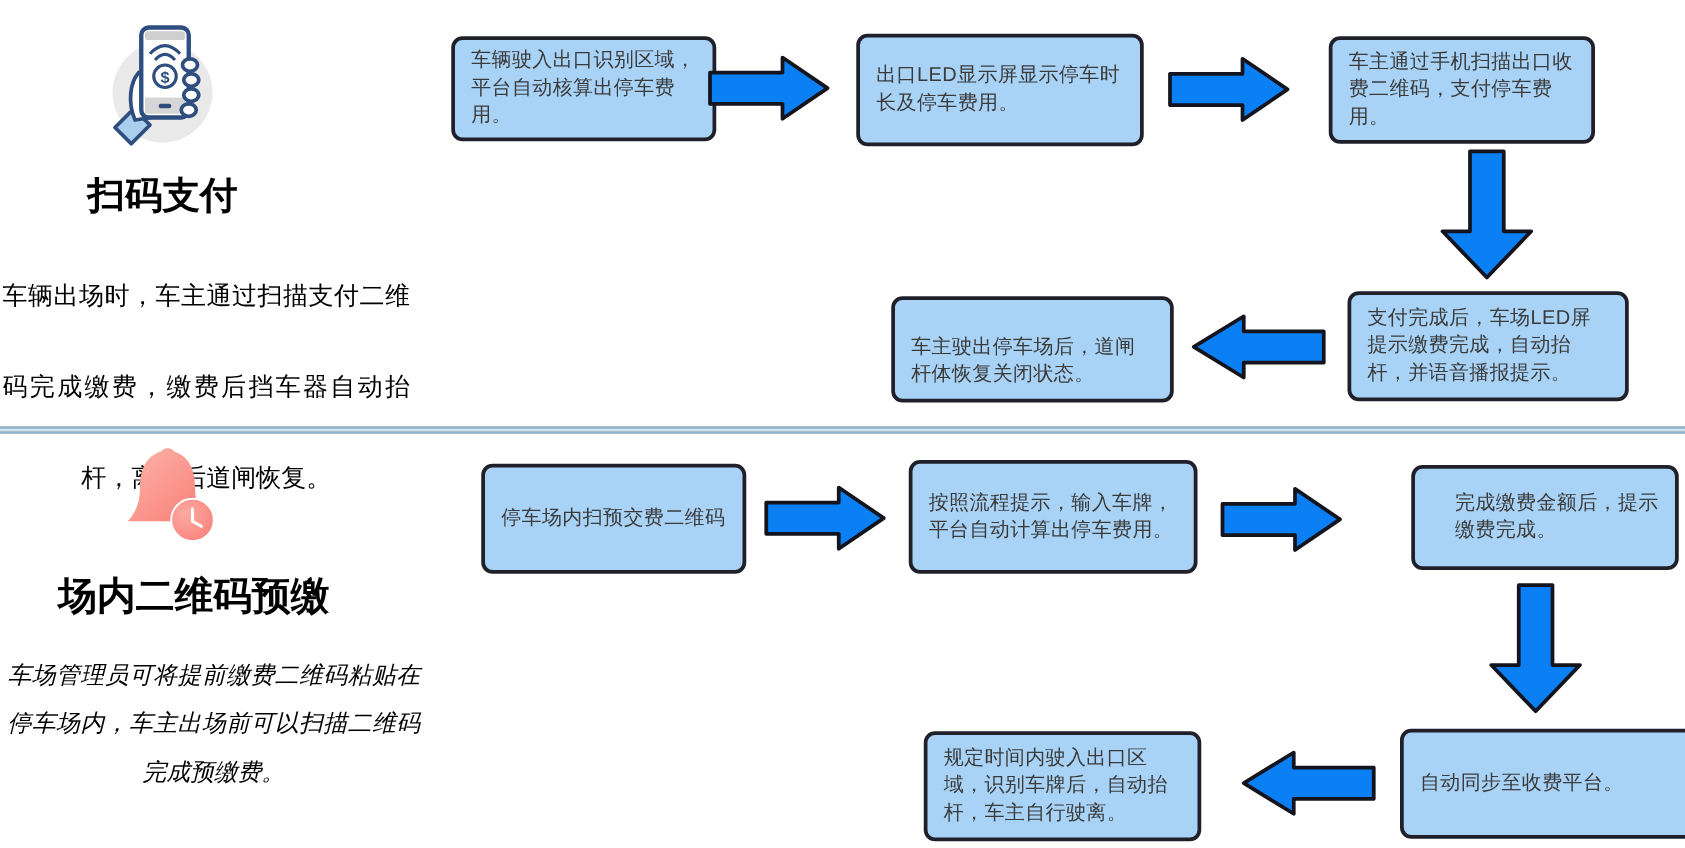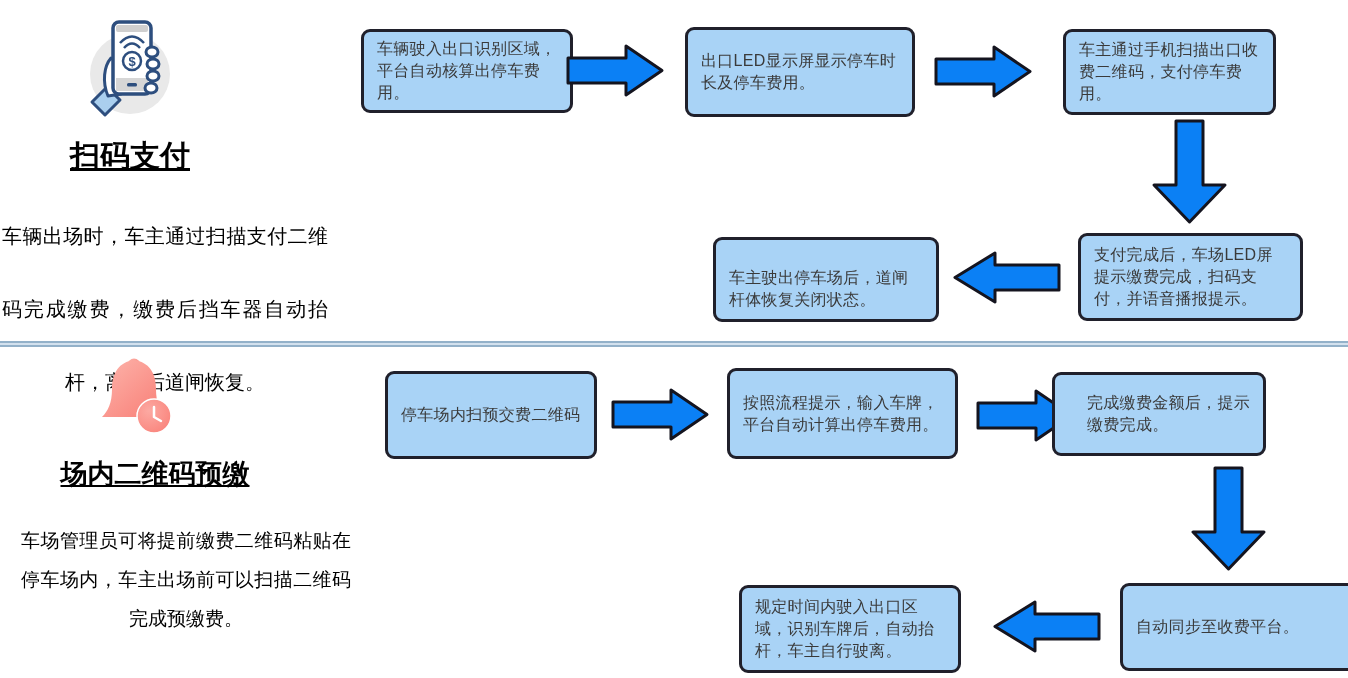--- a/index.html
+++ b/index.html
@@ -9,30 +9,30 @@
   }
   .flow-box {
     position:absolute; background:#a9d3f6; border:3px solid #20202b;
     border-radius:9px; display:flex; align-items:center;
     padding:8px 13px; box-sizing:border-box;
     font-size:16px; line-height:22px; color:#3a3a3a; letter-spacing:0.3px;
   }
   .arrow { position:absolute; }
   .sec-title {
     position:absolute; font-family:"DejaVu Serif","Liberation Serif",serif;
-    font-weight:bold; color:#000; text-align:center;text-decoration:underline;
+    font-weight:bold; color:#000; text-align:center;
   }
   .sec-desc {
     position:absolute; font-family:"DejaVu Serif","Liberation Serif",serif;
     color:#000; text-align:justify; text-align-last:center;
   }
   .title-top   { left:40px;  top:136px; width:180px; font-size:30px; }
-  .title-bot   { left:35px;  top:456px; width:240px; font-size:27px; }
+  .title-bot   { left:35px;  top:456px; width:240px; font-size:31px; }
   .desc-top    { left:2px;   top:200px; width:326px; font-size:20px; line-height:73px; }
-  .desc-bot    { left:21px;  top:521px; width:330px; font-size:19px; line-height:39px; }
+  .desc-bot    { left:6px;  top:521px; width:330px; font-size:19px; line-height:39px;font-style:italic; }
   .divider {
     position:absolute; left:0; top:341px; width:1348px; height:2px;
     background:#d3e1ee; border-top:2px solid #93b1c9; border-bottom:2px solid #93b1c9;
   }
   .icon-wrap { position:absolute; }
 </style>
 </head>
 <body>
 
 <div class="canvas">
@@ -86,21 +86,21 @@
       <span>车主通过手机扫描出口收费二维码，支付停车费用。</span>
     </div>
 
     <div class="arrow" style="left:1151px; top:119px;">
       <svg width="77" height="106" viewBox="0 0 77 106">
           <polygon points="25,2 52,2 52,66 74,66 38.5,103 3,66 25,66" fill="#0b80f5" stroke="#14141f" stroke-width="3" stroke-linejoin="round"></polygon>
         </svg>
     </div>
 
     <div class="flow-box" style="left:1078px; top:233px; width:225px; height:88px;">
-      <span>支付完成后，车场LED屏提示缴费完成，扫码支付，并语音播报提示。</span>
+      <span>支付完成后，车场LED屏提示缴费完成，自动抬杆，并语音播报提示。</span>
     </div>
 
     <div class="arrow" style="left:951px; top:249px;">
       <svg width="110" height="57" viewBox="0 0 110 57">
           <polygon points="108,16 44,16 44,4 4,28.5 44,53 44,41 108,41" fill="#0b80f5" stroke="#14141f" stroke-width="3" stroke-linejoin="round"></polygon>
         </svg>
     </div>
 
     <div class="flow-box" style="left:713px; top:237px; width:226px; height:85px;align-items:flex-end;">
       <span>车主驶出停车场后，道闸杆体恢复关闭状态。</span>
@@ -146,21 +146,21 @@
     <div class="flow-box" style="left:727px; top:368px; width:231px; height:91px;">
       <span>按照流程提示，输入车牌，平台自动计算出停车费用。</span>
     </div>
 
     <div class="arrow" style="left:976px; top:387px;">
       <svg width="100" height="57" viewBox="0 0 100 57">
           <polygon points="2,16 60,16 60,4 96,28.5 60,53 60,41 2,41" fill="#0b80f5" stroke="#14141f" stroke-width="3" stroke-linejoin="round"></polygon>
         </svg>
     </div>
 
-    <div class="flow-box" style="left:1052px; top:372px; width:214px; height:84px;padding-left:32px;">
+    <div class="flow-box" style="left:1129px; top:372px; width:214px; height:84px;padding-left:32px;">
       <span>完成缴费金额后，提示缴费完成。</span>
     </div>
 
     <div class="arrow" style="left:1190px; top:466px;">
       <svg width="77" height="106" viewBox="0 0 77 106">
           <polygon points="25,2 52,2 52,66 74,66 38.5,103 3,66 25,66" fill="#0b80f5" stroke="#14141f" stroke-width="3" stroke-linejoin="round"></polygon>
         </svg>
     </div>
 
     <div class="flow-box" style="left:1120px; top:583px; width:237px; height:88px;">

